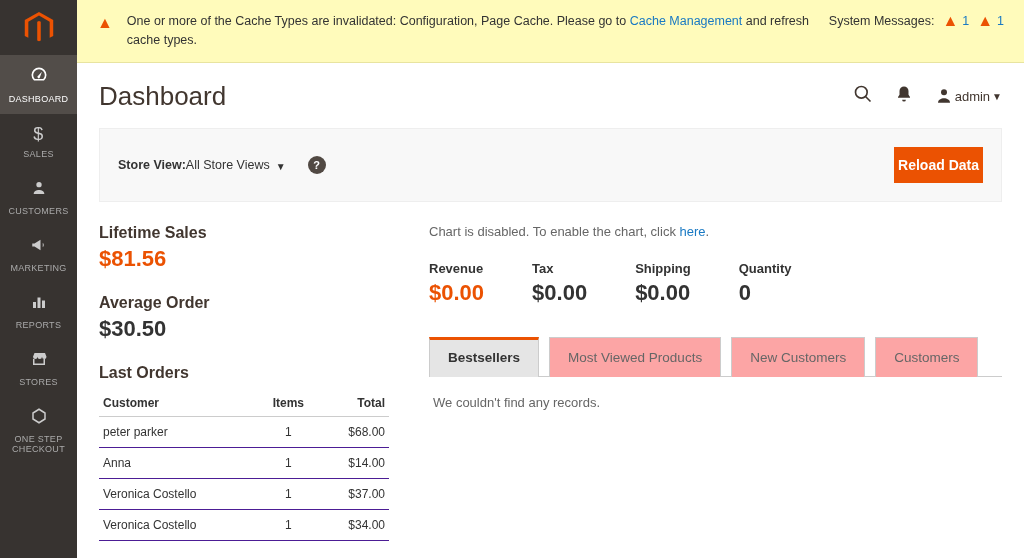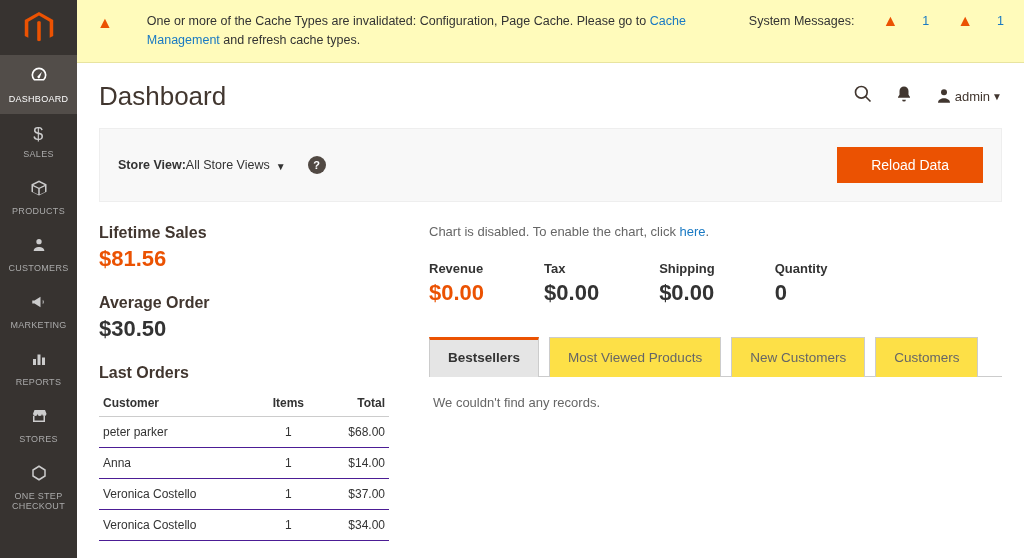--- a/index.html
+++ b/index.html
@@ -10,64 +10,64 @@
   .logo svg { width: 32px; height: 32px; }
   .nav-item { display: flex; flex-direction: column; align-items: center; justify-content: center; padding: 10px 2px; font-size: 9px; letter-spacing: 0.3px; color: #aaa; cursor: pointer; text-align: center; }
   .nav-item.active { background: #524d49; color: #fff; }
   .nav-item .nav-icon { font-size: 18px; margin-bottom: 4px; color: #ccc; }
   .nav-item.active .nav-icon { color: #fff; }
   
   .main { flex: 1; display: flex; flex-direction: column; overflow: hidden; }
   
   .sysbar { background: #fffbbb; border-bottom: 1px solid #e8e4a0; padding: 12px 20px 12px 20px; display: flex; align-items: flex-start; font-size: 12.5px; color: #333; }
   .sysbar .warn-icon { color: #eb5202; font-size: 16px; margin-right: 14px; margin-top: 2px; }
-  .sysbar .msg { flex: 1; line-height: 1.5; margin-left: 20px; }
+  .sysbar .msg { flex: 1; line-height: 1.5; }
   .sysbar a { color: #1979c3; text-decoration: none; }
-  .sysbar-right { display: flex; align-items: center; gap: 20px; font-size: 12.5px; }
+  .sysbar-right { display: flex; align-items: center; gap: 0; font-size: 12.5px; }
   .sysbar-right .warn-icon { margin: 0 4px 0 8px; }
   .sysbar-count { color: #1979c3; }
   
   .page-header { padding: 18px 22px 8px 22px; display: flex; align-items: center; }
   .page-title { font-size: 26px; font-weight: 400; color: #41362f; flex: 1; }
   .header-icons { display: flex; align-items: center; gap: 22px; }
   .header-icons .hicon { font-size: 18px; color: #41362f; cursor: pointer; }
   .admin-user { display: flex; align-items: center; gap: 2px; font-size: 13px; color: #41362f; cursor: pointer; }
   .admin-user .caret { font-size: 10px; }
   
   .toolbar { margin: 8px 22px 0 22px; background: #f8f8f8; border: 1px solid #eee; padding: 18px 18px; display: flex; align-items: center; }
   .toolbar-label { font-weight: 600; font-size: 12.5px; }
   .store-select { font-size: 12.5px; color: #333; display: flex; align-items: flex-end; gap: 6px; cursor: pointer; margin-right: 22px; }
   .store-select .caret { font-size: 10px; }
   .help-icon { width: 18px; height: 18px; border-radius: 50%; background: #514943; color: #fff; font-size: 11px; font-weight: bold; display: flex; align-items: center; justify-content: center; cursor: pointer; }
   .toolbar-spacer { flex: 1; }
-  .reload-btn { background: #eb5202; color: #fff; border: none; padding: 10px 34px; font-size: 14px; font-weight: 400; cursor: pointer; }
+  .reload-btn { background: #eb5202; color: #fff; border: none; padding: 10px 4px; font-size: 14px; font-weight: 700; cursor: pointer; }
   
   .content { display: flex; padding: 22px 22px 0 22px; gap: 40px; }
   .col-left { width: 290px; flex-shrink: 0; }
   .col-right { flex: 1; }
   .stat-title { font-size: 16px; font-weight: 600; color: #41362f; margin-bottom: 4px; }
   .stat-value { font-size: 22px; font-weight: 700; margin-bottom: 22px; }
   .stat-value.accent { color: #eb5202; }
   
   .last-orders-title { font-size: 16px; font-weight: 600; color: #41362f; margin-bottom: 8px; }
   .orders-table { width: 100%; border-collapse: collapse; font-size: 12px; }
   .orders-table th { text-align: left; font-weight: 600; padding: 6px 4px; border-bottom: 1px solid #ccc; }
   .orders-table th:nth-child(2), .orders-table td:nth-child(2) { text-align: center; }
   .orders-table th:nth-child(3), .orders-table td:nth-child(3) { text-align: right; }
   .orders-table td { padding: 8px 4px; border-bottom: 1px solid #4c1d95; }
   
   .chart-disabled { font-size: 13px; color: #666; margin-bottom: 22px; }
   .chart-disabled a { color: #1979c3; text-decoration: none; }
-  .totals { display: flex; gap: 60px; margin-bottom: 30px; }
+  .totals { display: flex; gap: 48px; margin-bottom: 30px; }
   .total-block .t-label { font-size: 13px; font-weight: 600; color: #333; margin-bottom: 4px; }
   .total-block .t-value { font-size: 22px; font-weight: 700; color: #333; }
   .total-block .t-value.accent { color: #eb5202; }
   
   .tabs { display: flex; gap: 10px; border-bottom: 1px solid #ccc; }
-  .tab { padding: 12px 18px; font-size: 13.5px; color: #666; background: #fde047; border: 1px solid #ccc; border-bottom: none; cursor: pointer; position: relative; top: 1px; }
+  .tab { padding: 12px 18px; font-size: 13.5px; color: #666; background: #fca5a5; border: 1px solid #ccc; border-bottom: none; cursor: pointer; position: relative; top: 1px; }
   .tab.active { background: #e5e5e5; color: #333; font-weight: 600; border-top: 3px solid #eb5202; padding-top: 10px; }
   .tab-content { padding: 18px 4px; font-size: 13px; color: #666; }
 </style>
 </head>
 <body>
 
 <div class="sidebar">
   <div class="logo">
     <svg viewBox="0 0 32 36" fill="none">
         <path d="M16 0 L32 9 L32 27 L28 29 L28 11 L16 4 L4 11 L4 29 L0 27 L0 9 Z" fill="#eb5202"></path>
@@ -78,28 +78,20 @@
     <span class="nav-icon">
       <svg width="20" height="20" viewBox="0 0 24 24" fill="currentColor">
           <path d="M12 3a9 9 0 00-9 9 9 9 0 003 6.7h12A9 9 0 0021 12a9 9 0 00-9-9zm0 2a7 7 0 017 7 7 7 0 01-1.9 4.8H6.9A7 7 0 015 12a7 7 0 017-7zm3.5 3l-4.5 5a1.5 1.5 0 102 2l2.5-7z"></path>
         </svg>
     </span>
     <span>DASHBOARD</span>
   </div>
   <div class="nav-item">
     <span class="nav-icon">$</span>
     <span>SALES</span>
-  </div>
-  <div class="nav-item">
-    <span class="nav-icon">
-      <svg width="18" height="18" viewBox="0 0 24 24" fill="currentColor">
-          <path d="M12 2L2 7v10l10 5 10-5V7L12 2zm0 2.2L19.5 8 12 11.8 4.5 8 12 4.2zM4 9.6l7 3.5v7.7l-7-3.5V9.6zm16 0v7.7l-7 3.5v-7.7l7-3.5z"></path>
-        </svg>
-    </span>
-    <span>PRODUCTS</span>
   </div>
   <div class="nav-item">
     <span class="nav-icon">
       <svg width="16" height="18" viewBox="0 0 24 24" fill="currentColor">
           <circle cx="12" cy="7" r="4"></circle>
           <path d="M4 21c0-4 4-6 8-6s8 2 8 6H4z"></path>
         </svg>
     </span>
     <span>CUSTOMERS</span>
   </div>

